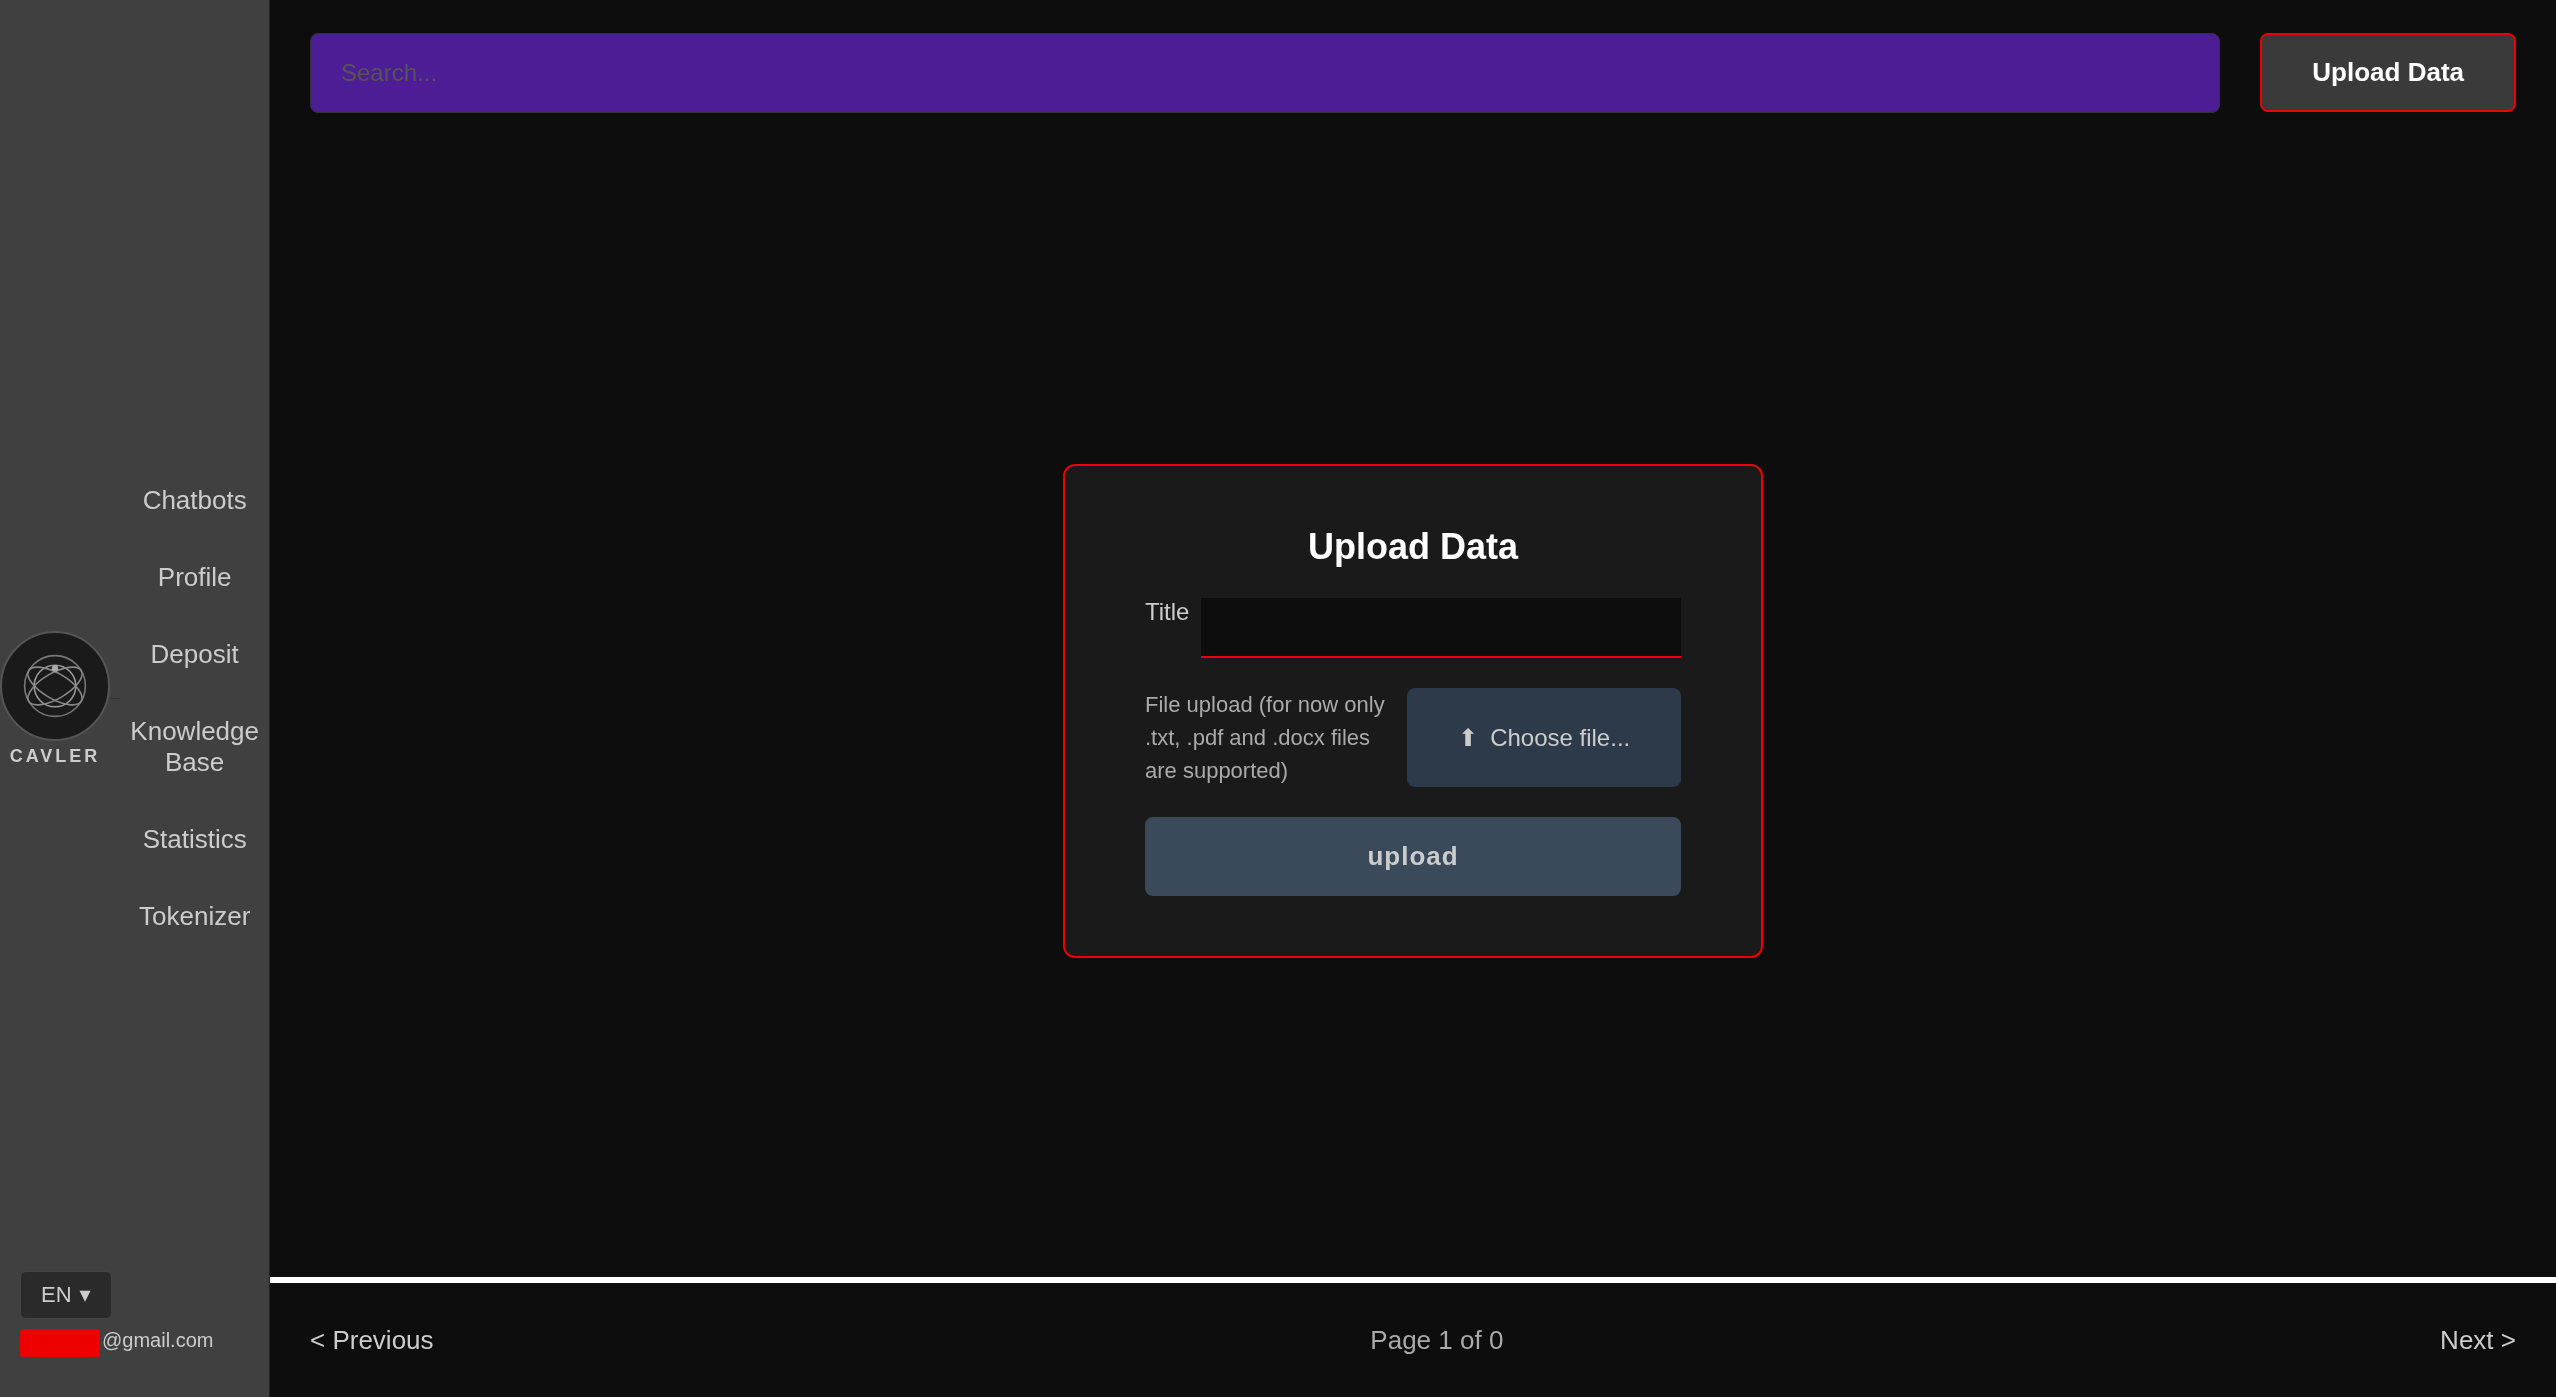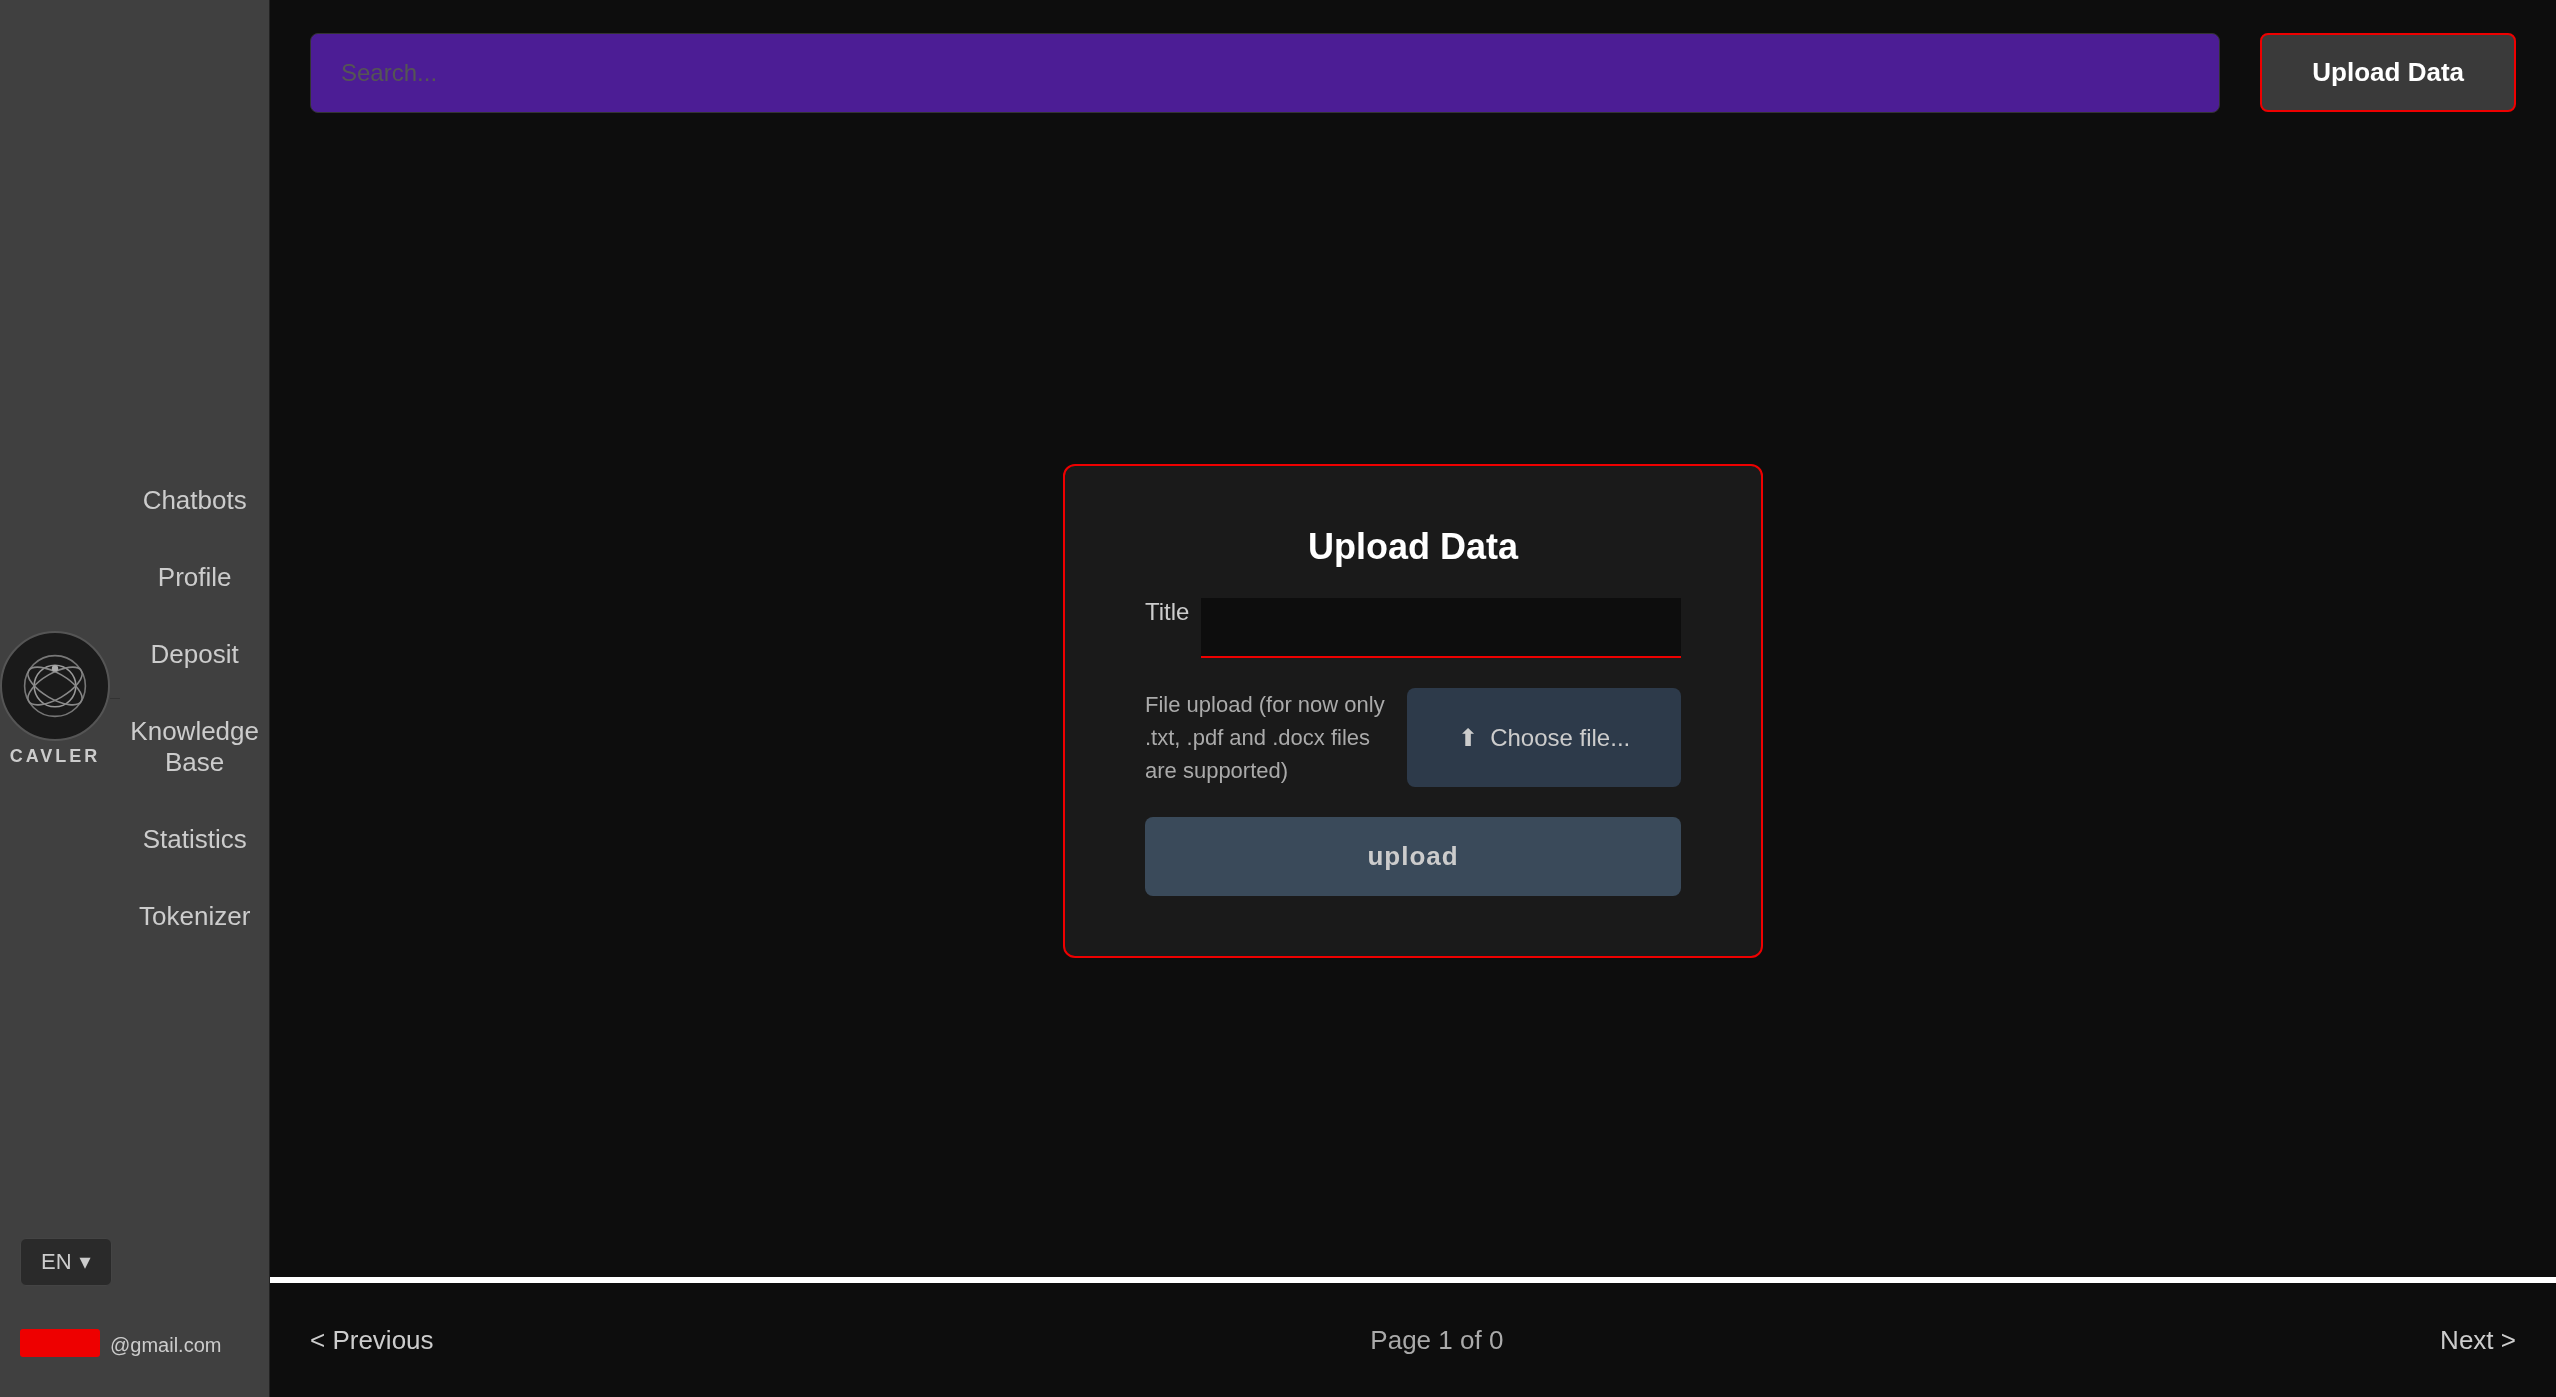--- a/index.html
+++ b/index.html
@@ -104,23 +104,22 @@
       padding: 10px 20px;
       border-radius: 6px;
       cursor: pointer;
       display: flex;
       align-items: center;
       gap: 8px;
     }
 
     .user-email-row {
       display: flex;
-      align-items: flex-end;
-      gap: 10px;
-      margin-top: 33px;
+      align-items: flex-start;
+      gap: 2px;
     }
 
     .email-badge {
       width: 80px;
       height: 28px;
       background: #e00;
       border-radius: 3px;
     }
 
     .email-text {

